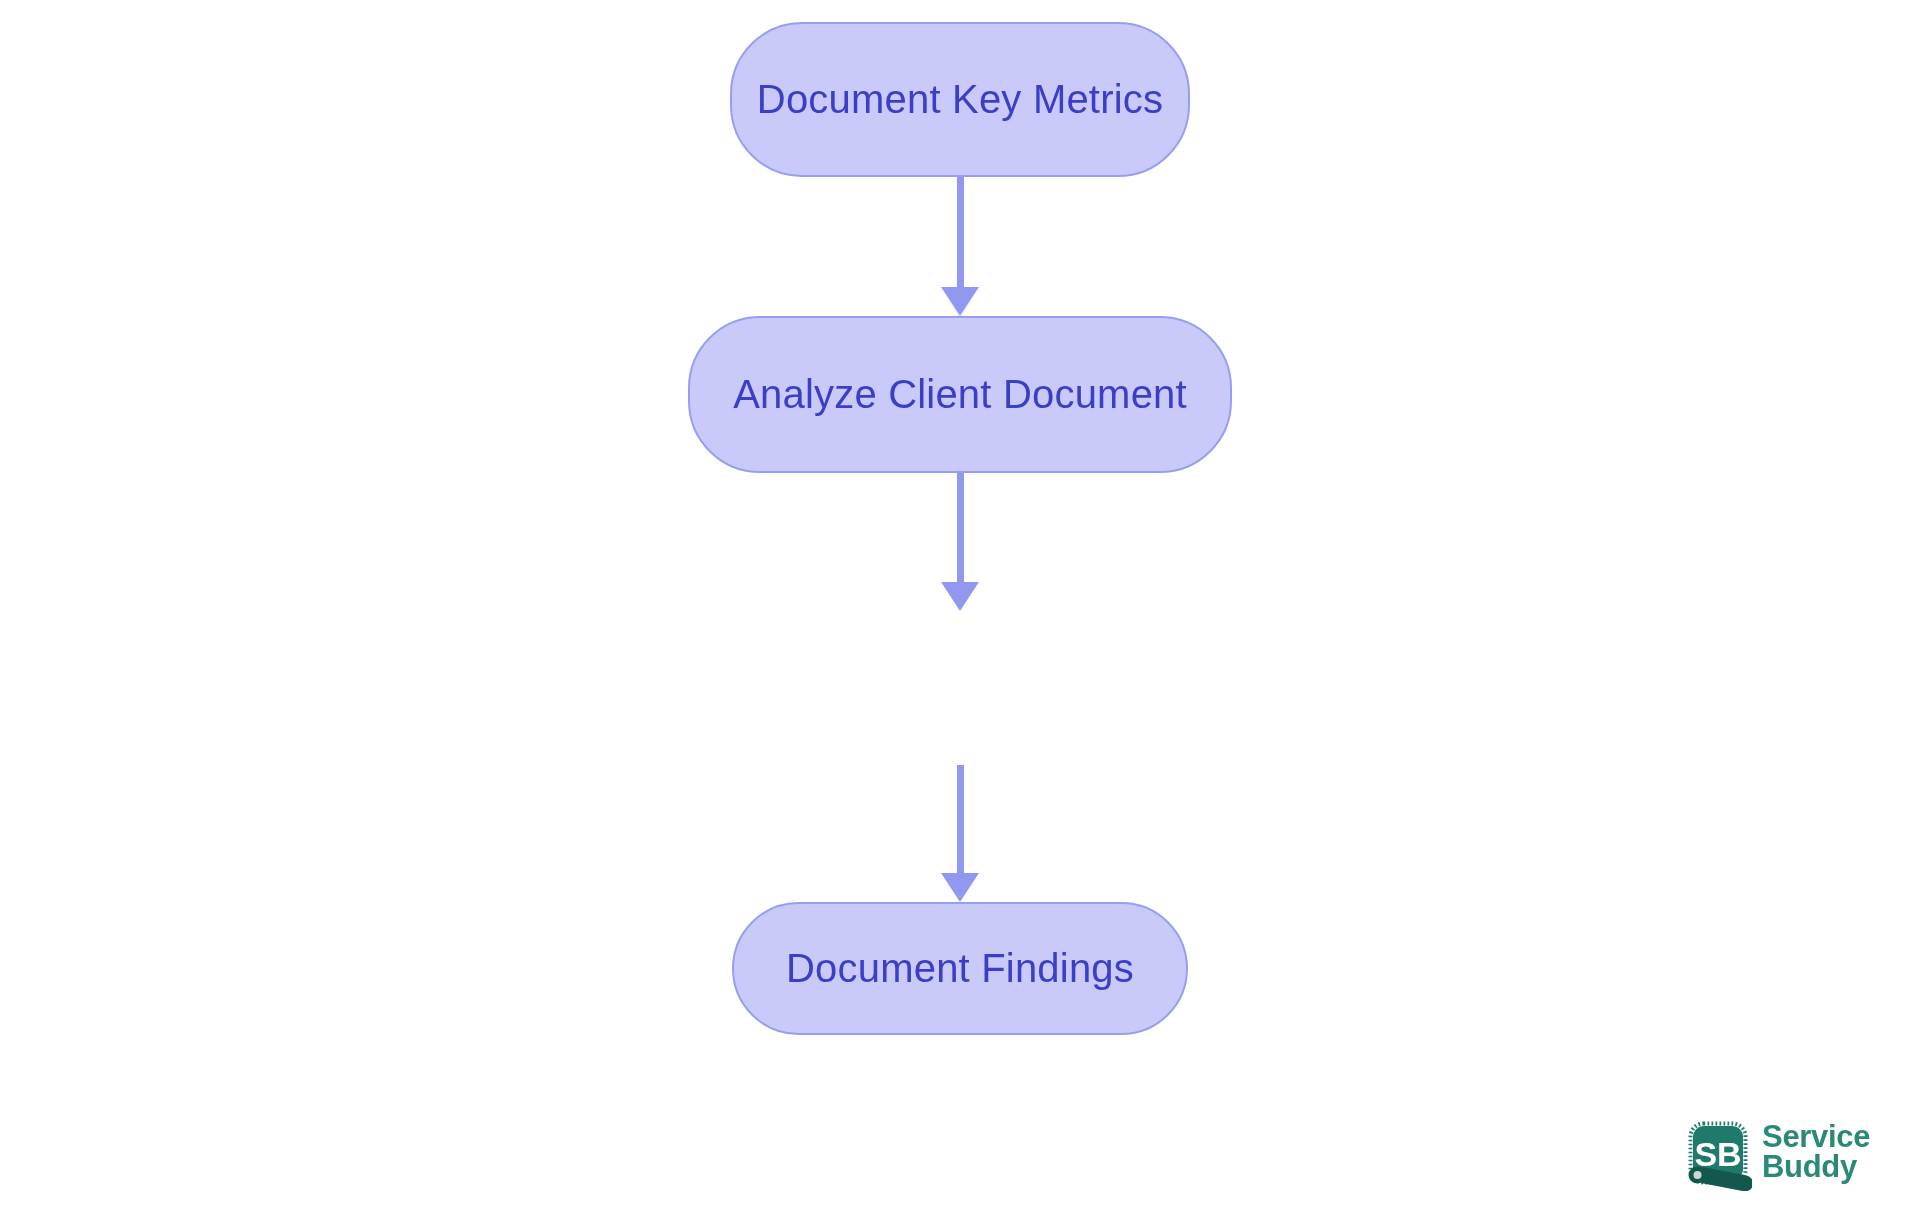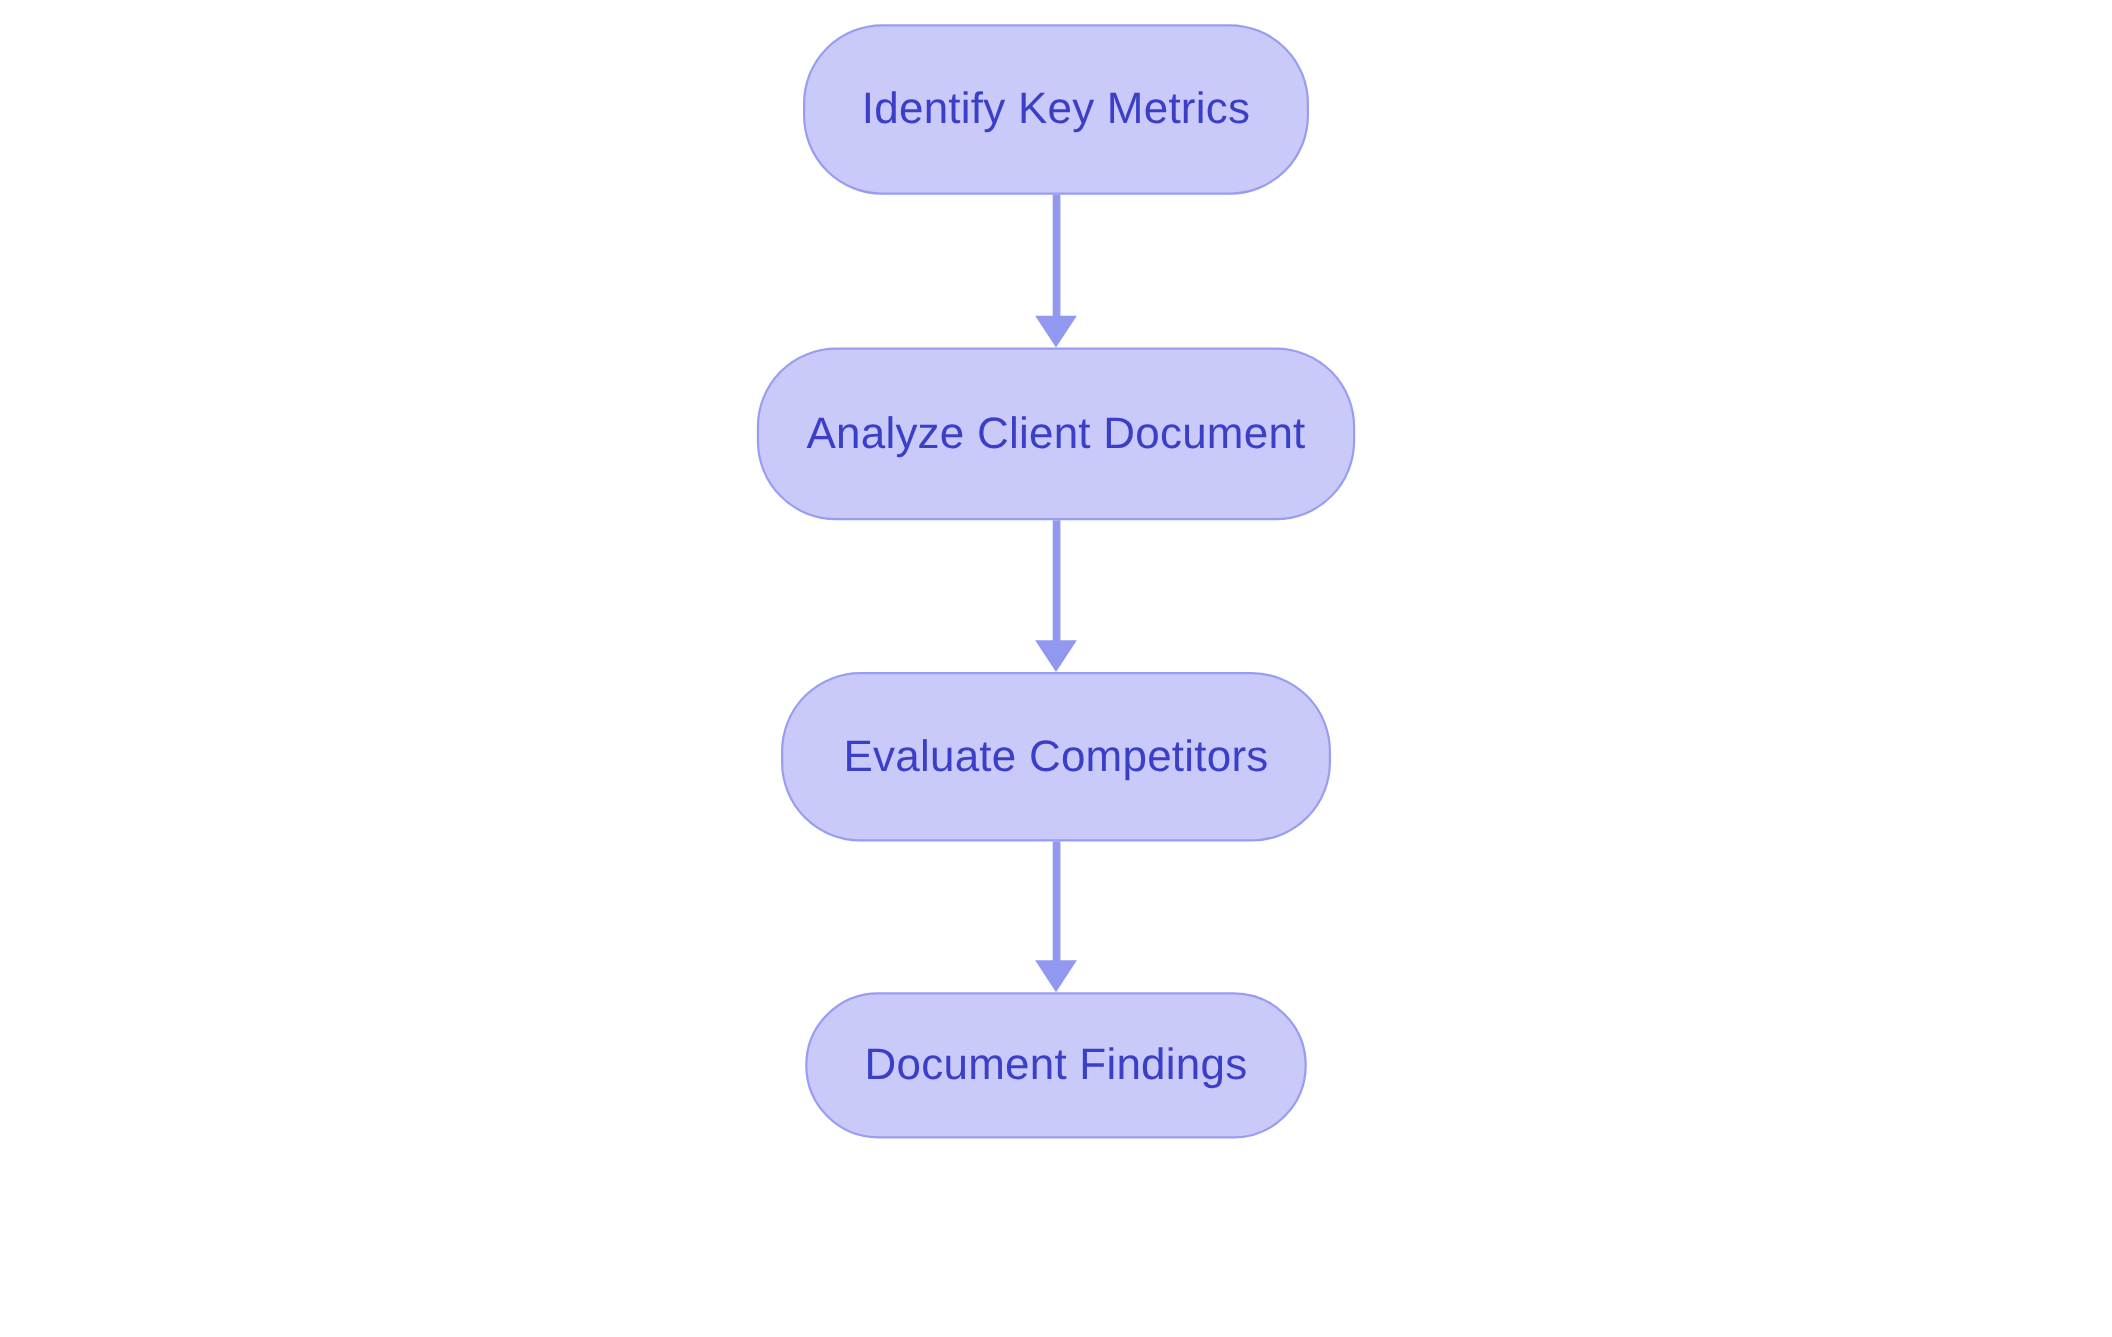--- a/index.html
+++ b/index.html
@@ -89,44 +89,61 @@
     line-height: 30px;
     letter-spacing: -0.3px;
   }
 </style>
 </head>
 <body>
 
 <div class="canvas">
 
   <div class="node node-1">
-    <span class="node-label">Identify Key Metrics</span>
+    <span class="node-label">Document Key Metrics</span>
   </div>
 
   <div class="arrow arrow-1">
     <div class="arrow-shaft"></div>
     <div class="arrow-head"></div>
   </div>
 
   <div class="node node-2">
     <span class="node-label">Analyze Client Document</span>
   </div>
 
   <div class="arrow arrow-2">
     <div class="arrow-shaft"></div>
     <div class="arrow-head"></div>
   </div>
 
-  <div class="node node-3">
-    <span class="node-label">Evaluate Competitors</span>
-  </div>
 
   <div class="arrow arrow-3">
     <div class="arrow-shaft"></div>
     <div class="arrow-head"></div>
   </div>
 
   <div class="node node-4">
     <span class="node-label">Document Findings</span>
   </div>
 
+  <div class="brand">
+    <svg class="brand-badge" width="66" height="72" viewBox="0 0 66 72" xmlns="http://www.w3.org/2000/svg">
+
+      <rect x="4.5" y="4.5" width="55" height="59" rx="13" fill="none" stroke="var(--badge)" stroke-width="4" stroke-dasharray="1.7 2.3"></rect>
+
+      <rect x="7" y="7" width="50" height="54" rx="11" fill="var(--badge)"></rect>
+
+      <text x="32" y="47" text-anchor="middle" font-size="34" font-weight="bold" fill="#ffffff" font-family="Liberation Sans, sans-serif">SB</text>
+
+      <g transform="rotate(11 11 55)">
+        <rect x="10" y="47" width="58" height="16" rx="8" fill="var(--badge-roll)"></rect>
+      </g>
+      <circle cx="11" cy="56" r="8.5" fill="var(--badge-roll)"></circle>
+      <circle cx="11.5" cy="56" r="4" fill="#cfd8d6"></circle>
+    </svg>
+    <div class="brand-name">
+      <div>Service</div>
+      <div>Buddy</div>
+    </div>
+  </div>
 
 </div>
 
 </body></html>

